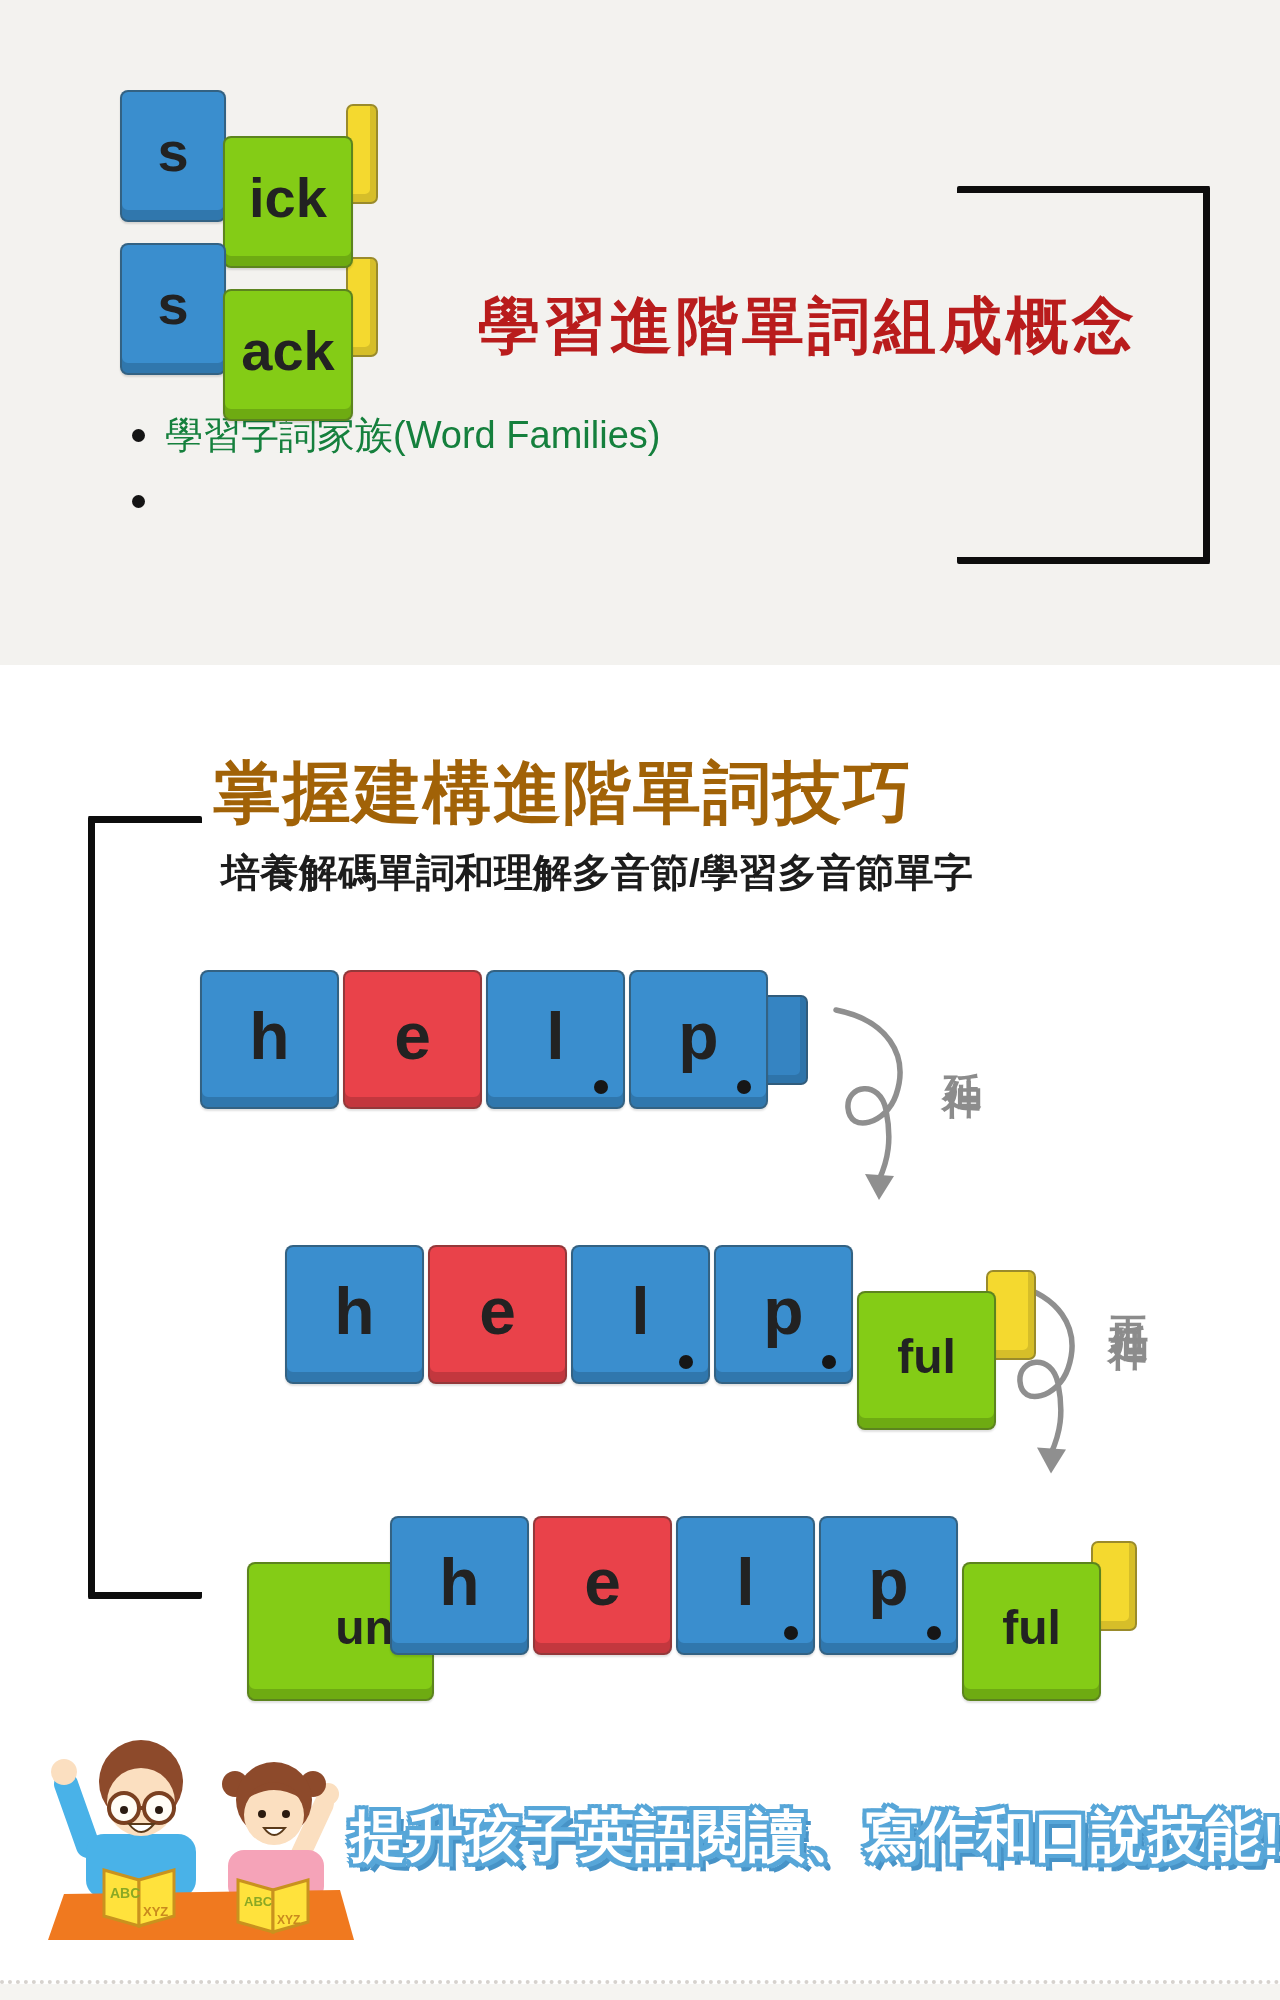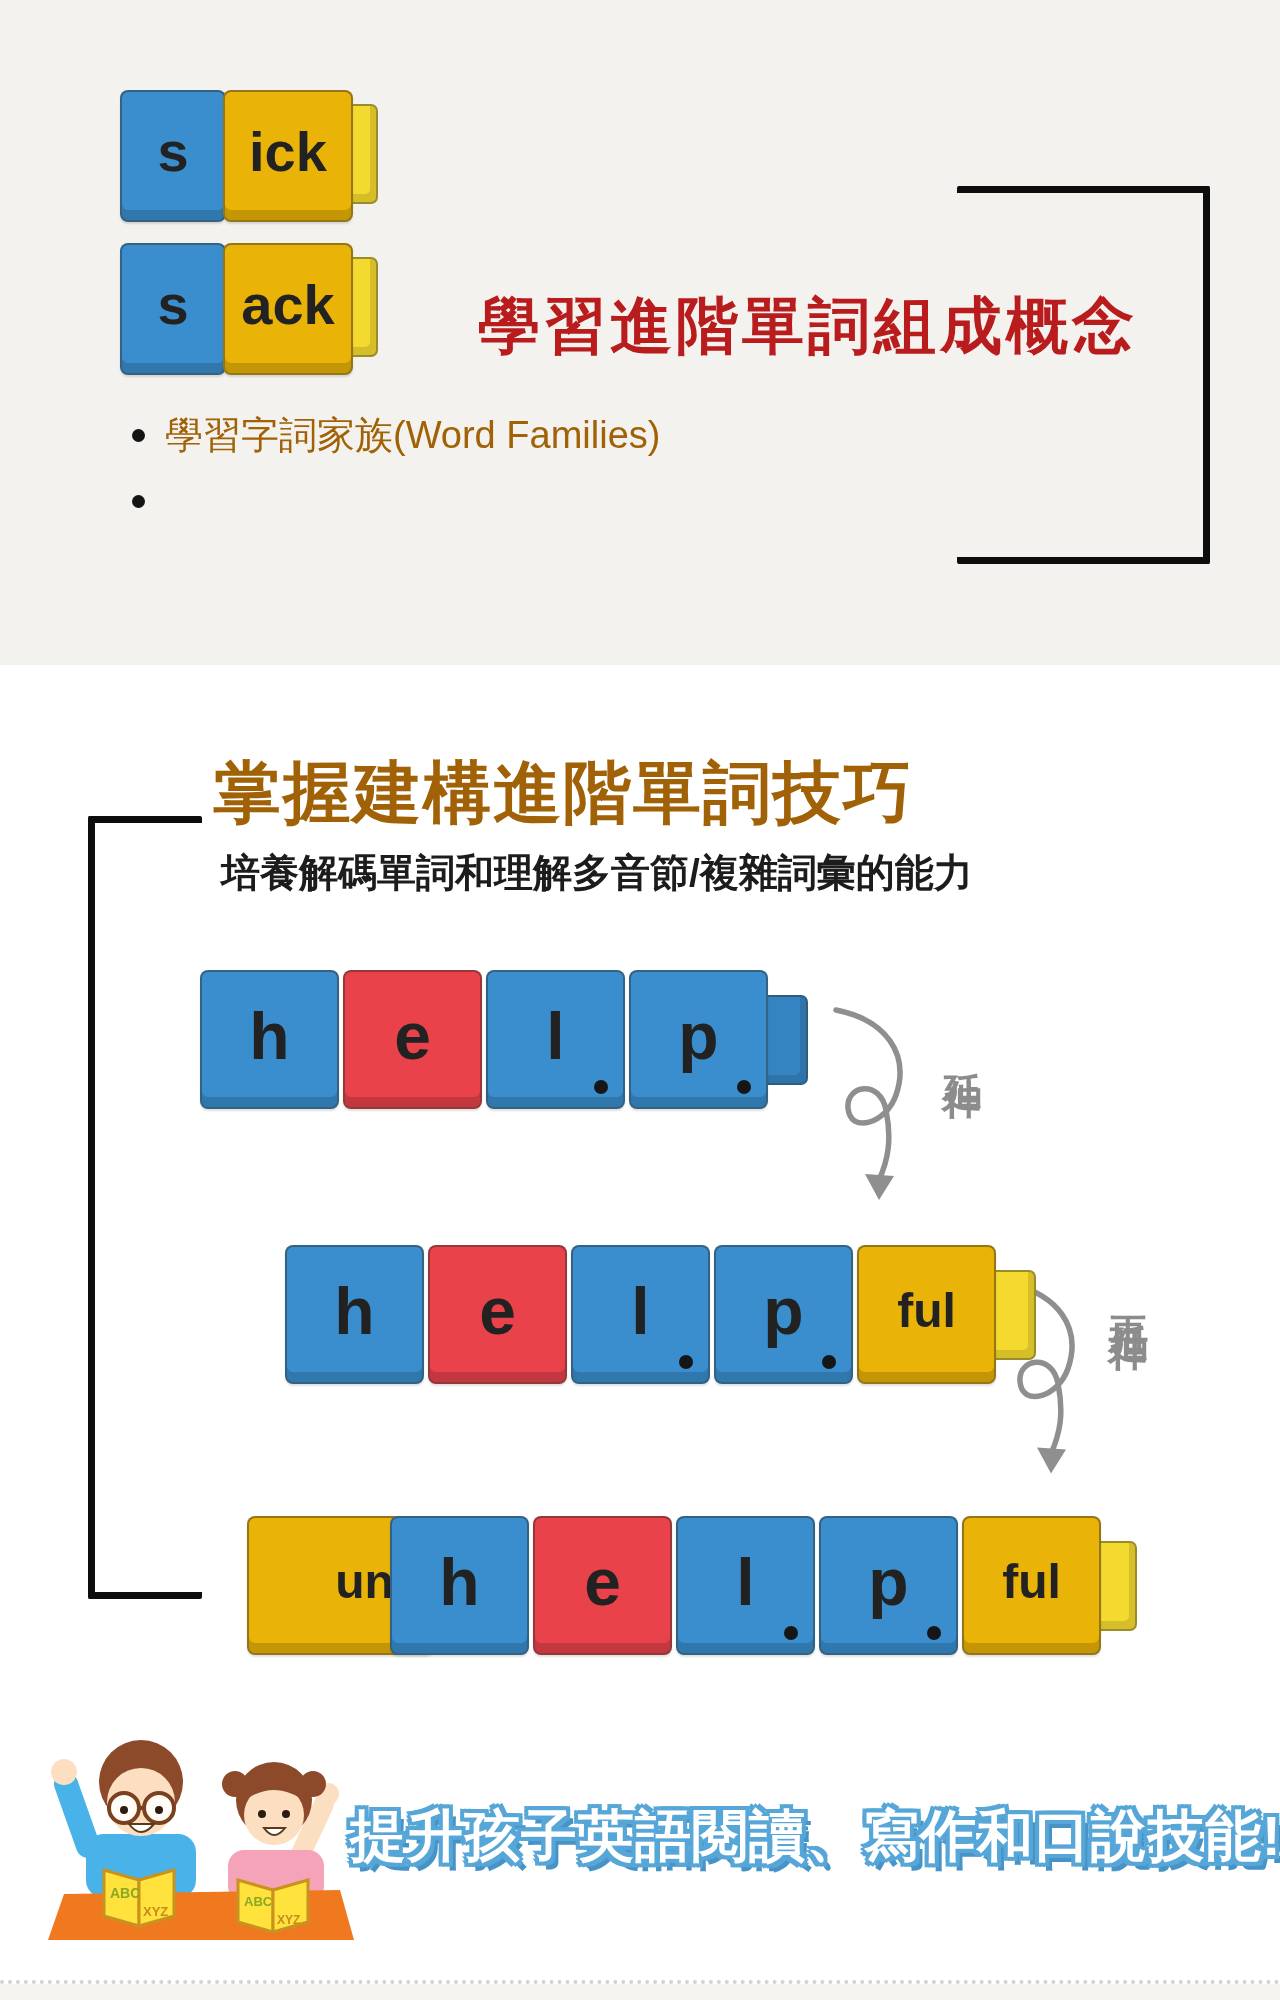--- a/index.html
+++ b/index.html
@@ -11,21 +11,21 @@
   .section-top{position:absolute;left:0;top:0;width:1280px;height:665px;background:#f3f2ef;}
   
   .tile{
     position:absolute;display:flex;align-items:center;justify-content:center;
     border-radius:8px;z-index:2;
     border:2px solid rgba(45,45,40,.45);
     box-shadow:inset 0 -10px 0 rgba(0,0,0,.16), 0 2px 2px rgba(0,0,0,.12);
   }
   .tile-blue{background:#3a8ece;}
   .tile-red{background:#e9424a;}
-  .tile-yellow{background:#eab308;}
+  .tile-yellow{background:#84cc16;margin-top:46px;}
   .tile-letter{color:#222;font-weight:bold;line-height:1;padding-bottom:8px;}
   .lt-xl{font-size:66px;}
   .lt-lg{font-size:56px;}
   .lt-md{font-size:48px;text-align:center;}
   .tile-dot{position:absolute;right:15px;bottom:13px;width:14px;height:14px;border-radius:50%;background:#161616;}
   .tab{
     position:absolute;z-index:1;border-radius:7px;
     border:2px solid rgba(45,45,40,.45);box-shadow:inset -6px -8px 0 rgba(0,0,0,.12);
   }
   .tab-yellow{background:#f4d92f;}
@@ -40,21 +40,21 @@
     color:#a16207;letter-spacing:2px;white-space:nowrap;
   }
   .sub-build{
     position:absolute;left:221px;top:846px;font-size:39px;font-weight:600;
     color:#1c1c1c;white-space:nowrap;
   }
   
   .bullets{position:absolute;left:132px;top:402px;}
   .bullet-row{display:flex;align-items:center;height:66px;}
   .bullet-dot{width:13px;height:13px;border-radius:50%;background:#141414;margin-right:20px;flex:0 0 auto;}
-  .bullet-label{font-size:38px;color:#a16207;white-space:nowrap;}
+  .bullet-label{font-size:38px;color:#15803d;white-space:nowrap;}
   
   .bracket-right{
     position:absolute;left:957px;top:186px;width:246px;height:364px;
     border-top:7px solid #0d0d0d;border-right:7px solid #0d0d0d;border-bottom:7px solid #0d0d0d;
     border-radius:2px;
   }
   .bracket-left{
     position:absolute;left:88px;top:816px;width:107px;height:769px;
     border-top:7px solid #0d0d0d;border-left:7px solid #0d0d0d;border-bottom:7px solid #0d0d0d;
     border-radius:2px;
@@ -118,21 +118,21 @@
         <span class="bullet-label">學習字詞家族(Word Families)</span>
       </div>
       <div class="bullet-row">
         <span class="bullet-dot"></span>
       </div>
     </div>
   </div>
 
   <div class="bracket-left"></div>
   <div class="h-build">掌握建構進階單詞技巧</div>
-  <div class="sub-build">培養解碼單詞和理解多音節/複雜詞彙的能力</div>
+  <div class="sub-build">培養解碼單詞和理解多音節/學習多音節單字</div>
 
   <div>
     <div class="tab tab-blue" style="left:758px;top:995px;width:46px;height:86px;"></div>
     <div class="tile tile-blue" style="left:200px;top:970px;width:135px;height:135px;">
       <span class="tile-letter lt-xl">h</span>
     </div>
     <div class="tile tile-red" style="left:343px;top:970px;width:135px;height:135px;">
       <span class="tile-letter lt-xl">e</span>
     </div>
     <div class="tile tile-blue" style="left:486px;top:970px;width:135px;height:135px;">

